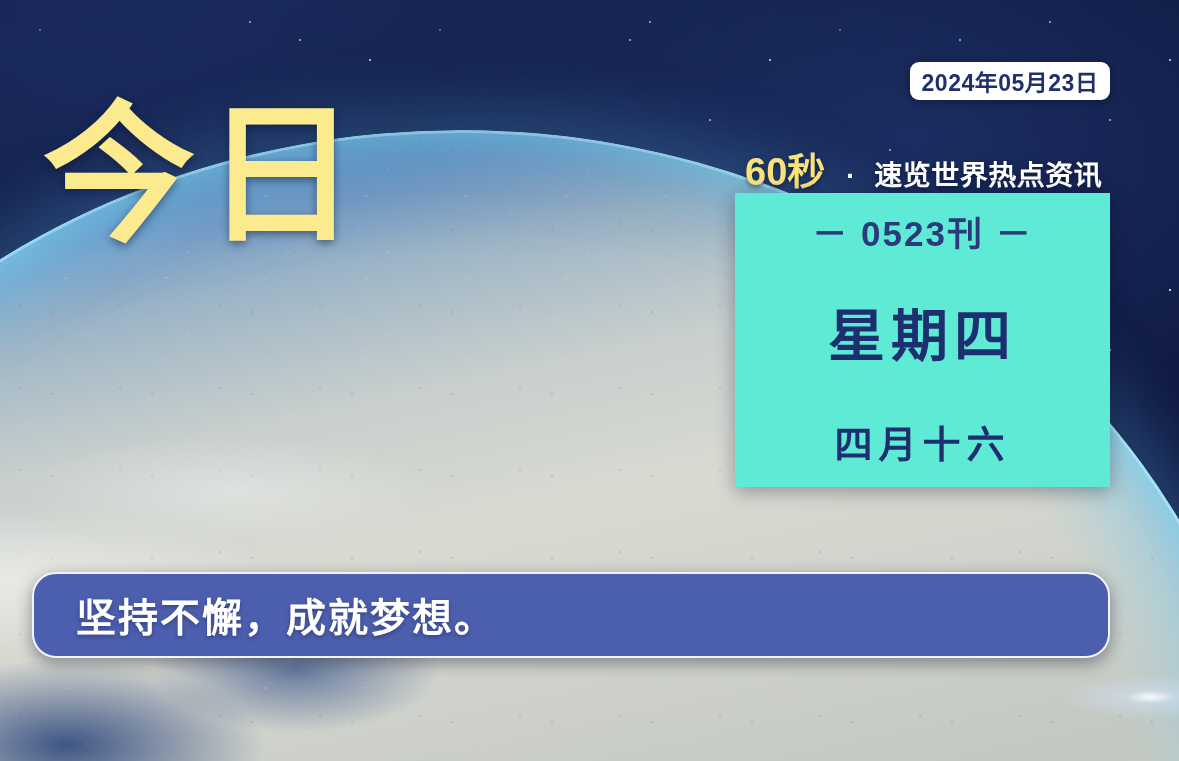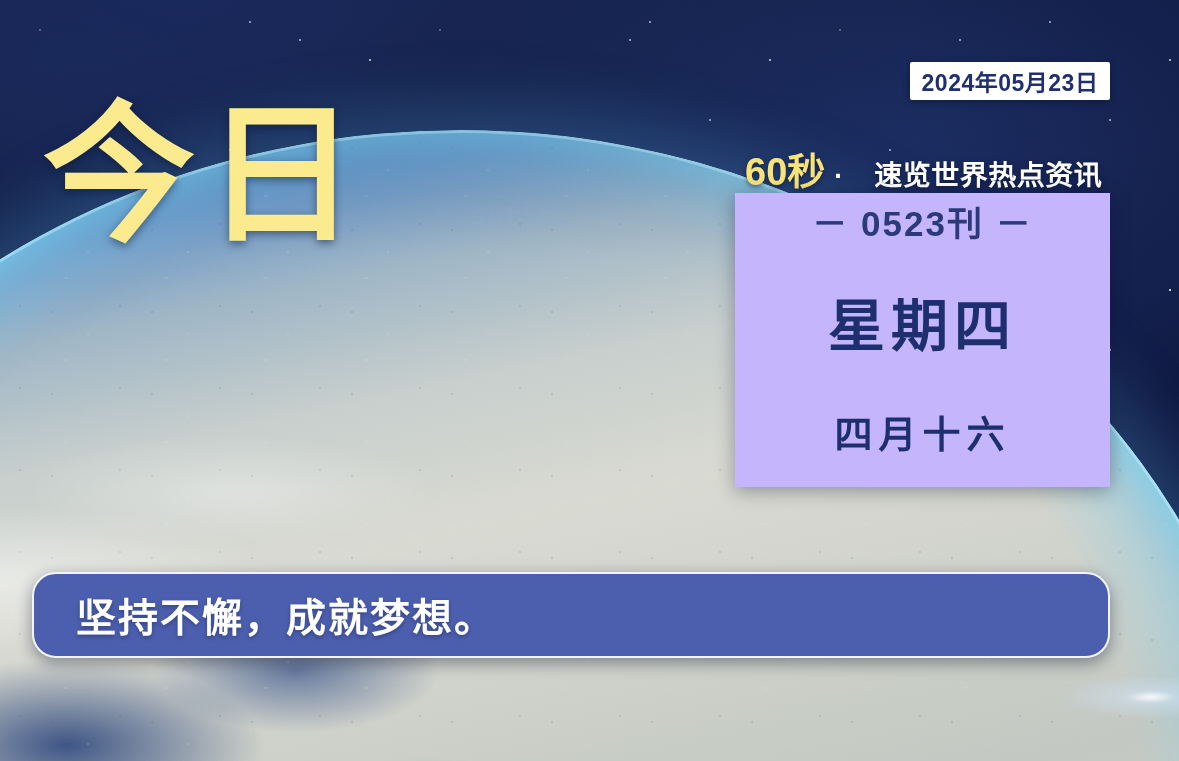--- a/index.html
+++ b/index.html
@@ -167,35 +167,35 @@
     color:#f2f4f6;
     margin-top:22px;
     text-shadow:0 4px 10px rgba(10,22,55,.55);
   }
 
   
   .date-pill{
     position:absolute; left:910px; top:62px;
     width:200px; height:38px;
     background:#ffffff;
-    border-radius:2px;
+    border-radius:9px;
     display:flex; align-items:center; justify-content:center;
     box-shadow:0 2px 7px rgba(4,10,32,.45);
   }
   .date-pill span{
     color:#20306e;
     font-size:23px;
     font-weight:700;
     letter-spacing:.5px;
     white-space:nowrap;
   }
 
   .tagline{
     position:absolute; left:745px; top:141px;
-    display:flex; align-items:baseline; gap:0;
+    display:flex; align-items:baseline; gap:12px;
     white-space:nowrap;
   }
   .tag-60{
     color:#f8e27a;
     font-size:38px;
     font-weight:900;
     letter-spacing:0px;
     text-shadow:0 2px 5px rgba(6,14,40,.55);
   }
   .tag-dot{
@@ -203,30 +203,29 @@
     font-size:27px;
     font-weight:700;
     padding:0 7px 0 9px;
   }
   .tag-rest{
     color:#ffffff;
     font-size:28px;
     font-weight:900;
     letter-spacing:.5px;
     text-shadow:0 2px 5px rgba(6,14,40,.55);
-    margin-left:24px;
   }
 
   .info-card{
     position:absolute; left:735px; top:193px;
     width:375px; height:294px;
-    background:#c4b5fd;
+    background:#5eead4;
     display:flex; flex-direction:column;
     align-items:center; justify-content:flex-start;
-    padding-top:2px;
+    padding-top:12px;
     box-shadow:0 4px 18px rgba(4,10,32,.35);
   }
   .issue{
     color:#2a3a7a;
     font-size:35px;
     font-weight:700;
     letter-spacing:2px;
     white-space:nowrap;
   }
   .weekday{

